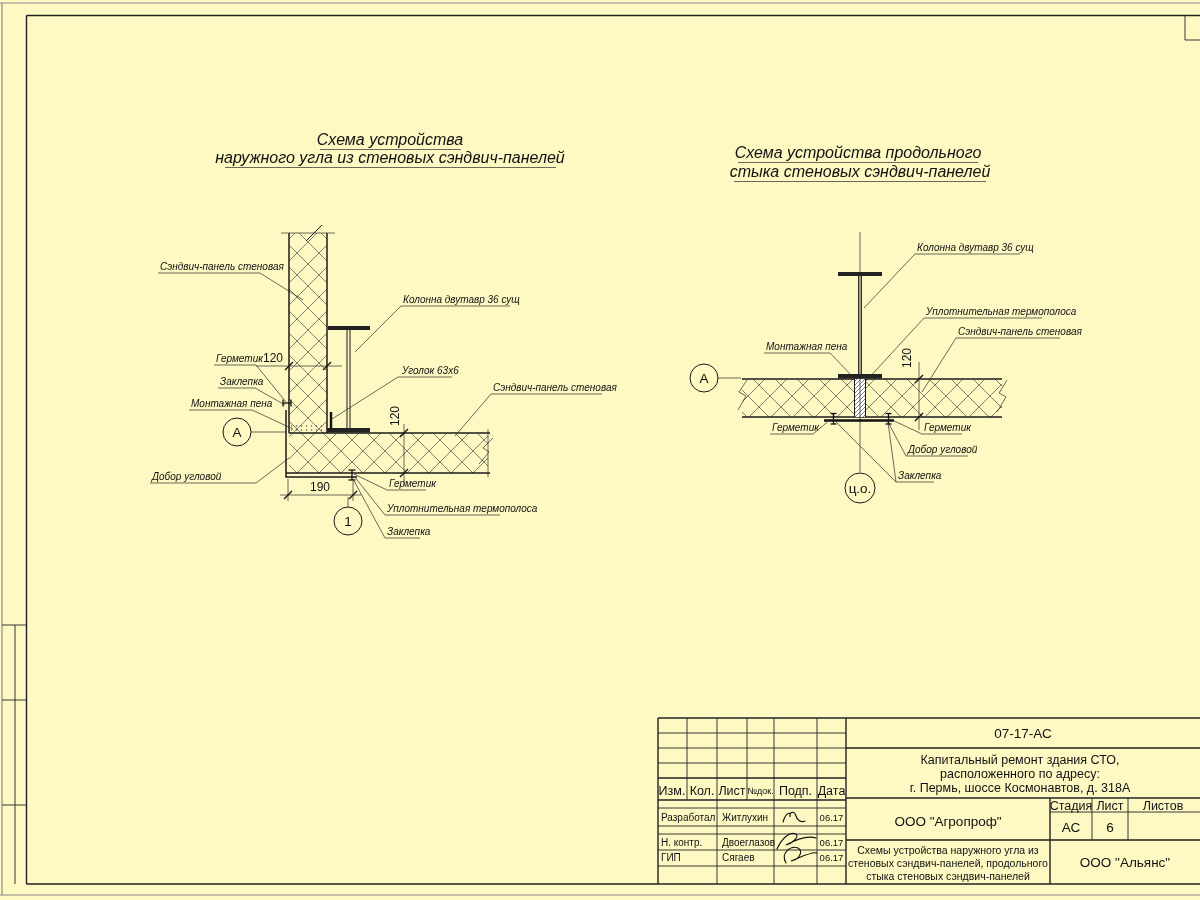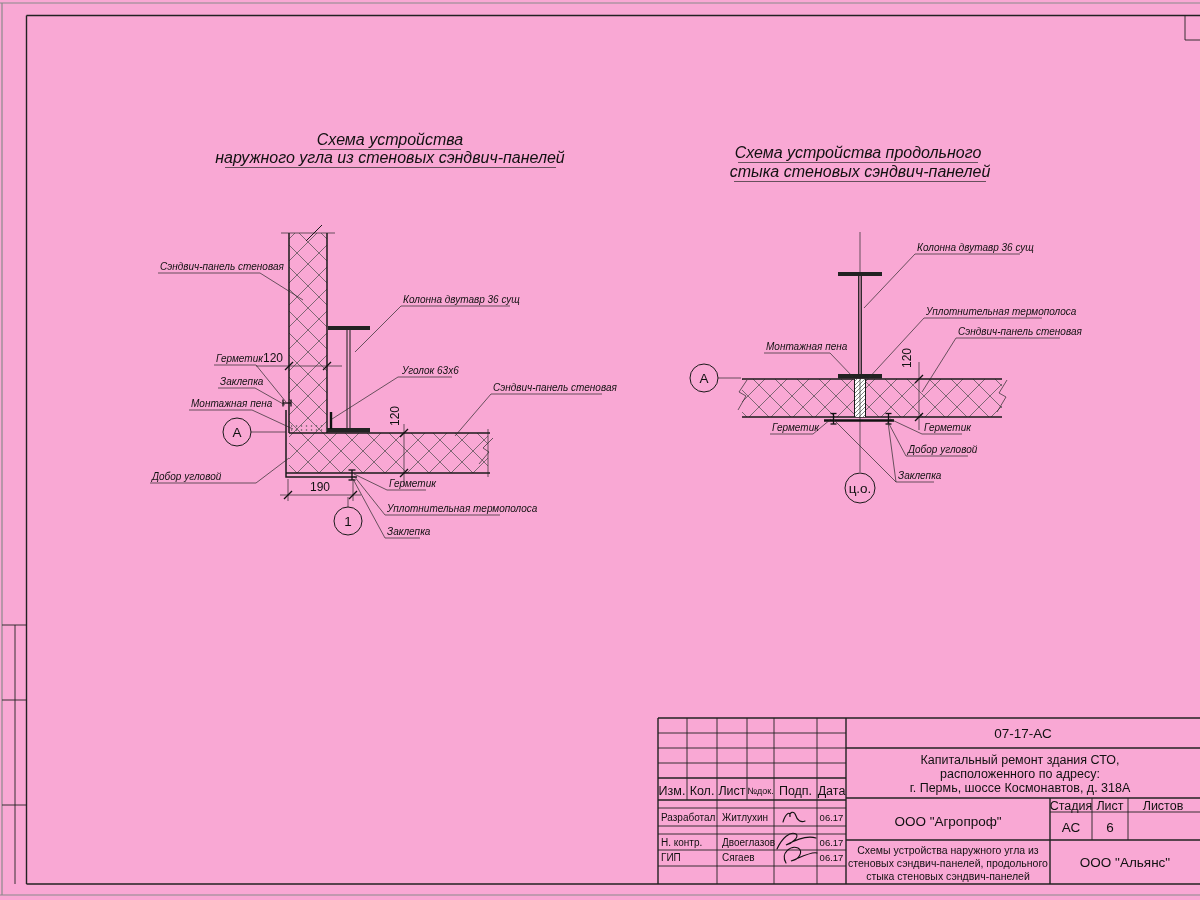--- a/index.html
+++ b/index.html
@@ -1,16 +1,16 @@
 <!DOCTYPE html>
 <html><head>
 <meta charset="utf-8">
 <style>
   html,body{margin:0;padding:0;background:#fff;}
-  .sheet{position:relative;width:1200px;height:900px;background:#f9a8d4;overflow:hidden;}
+  .sheet{position:relative;width:1200px;height:900px;background:#fef9c3;overflow:hidden;}
   svg{display:block;}
   
   .ttl{font:italic 16px "Liberation Sans",sans-serif;fill:#111;}
   .lbl{font:italic 10px "Liberation Sans",sans-serif;fill:#111;}
   .dim{font:12px "Liberation Sans",sans-serif;fill:#111;}
   .nod{font:13.5px "Liberation Sans",sans-serif;fill:#111;}
   
   .tbh{font:12.5px "Liberation Sans",sans-serif;fill:#111;}
   .tbhs{font:9px "Liberation Sans",sans-serif;fill:#111;}
   .tbs{font:10px "Liberation Sans",sans-serif;fill:#111;}

